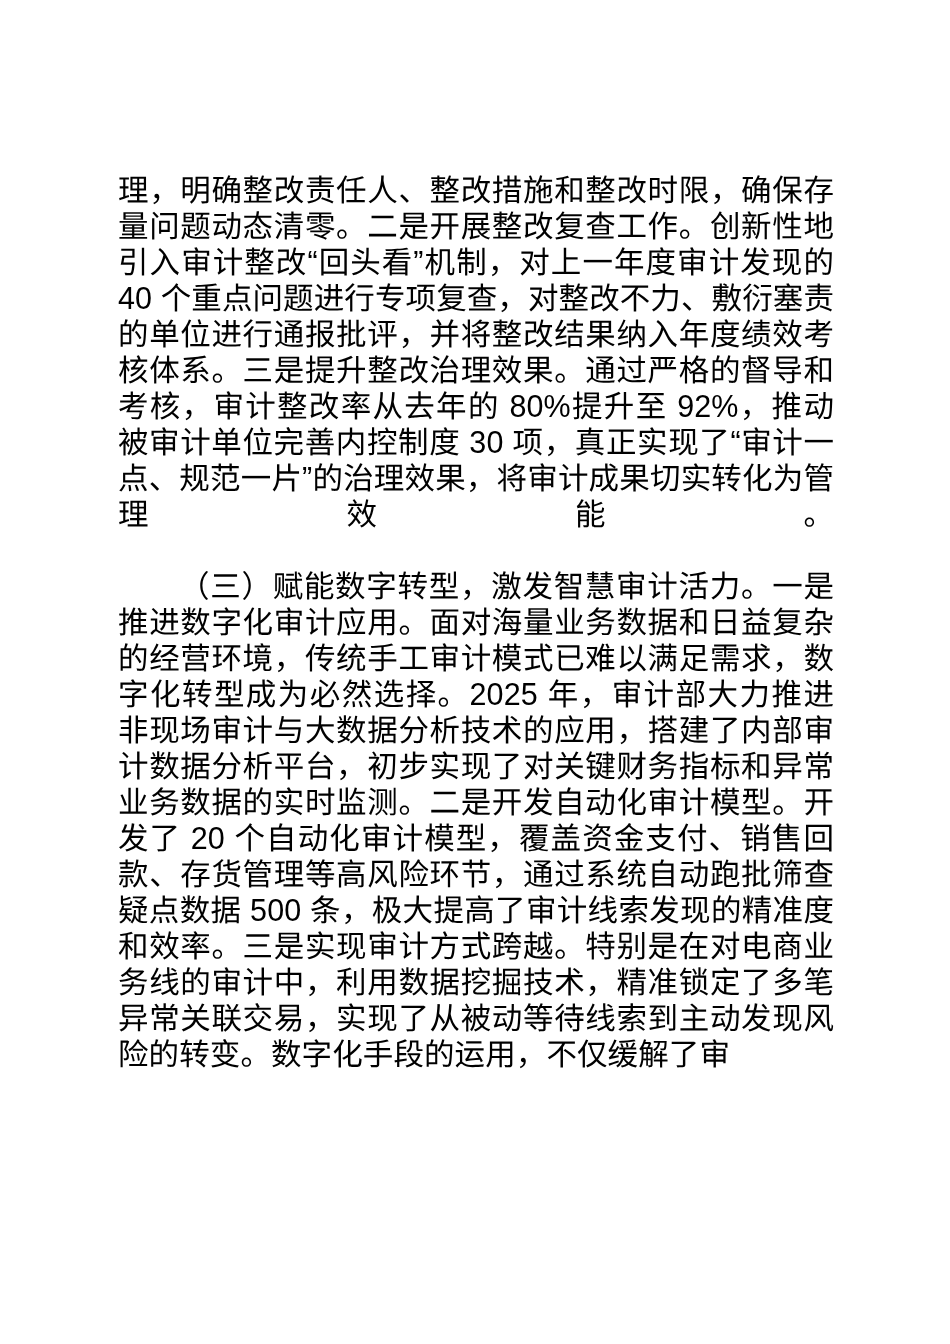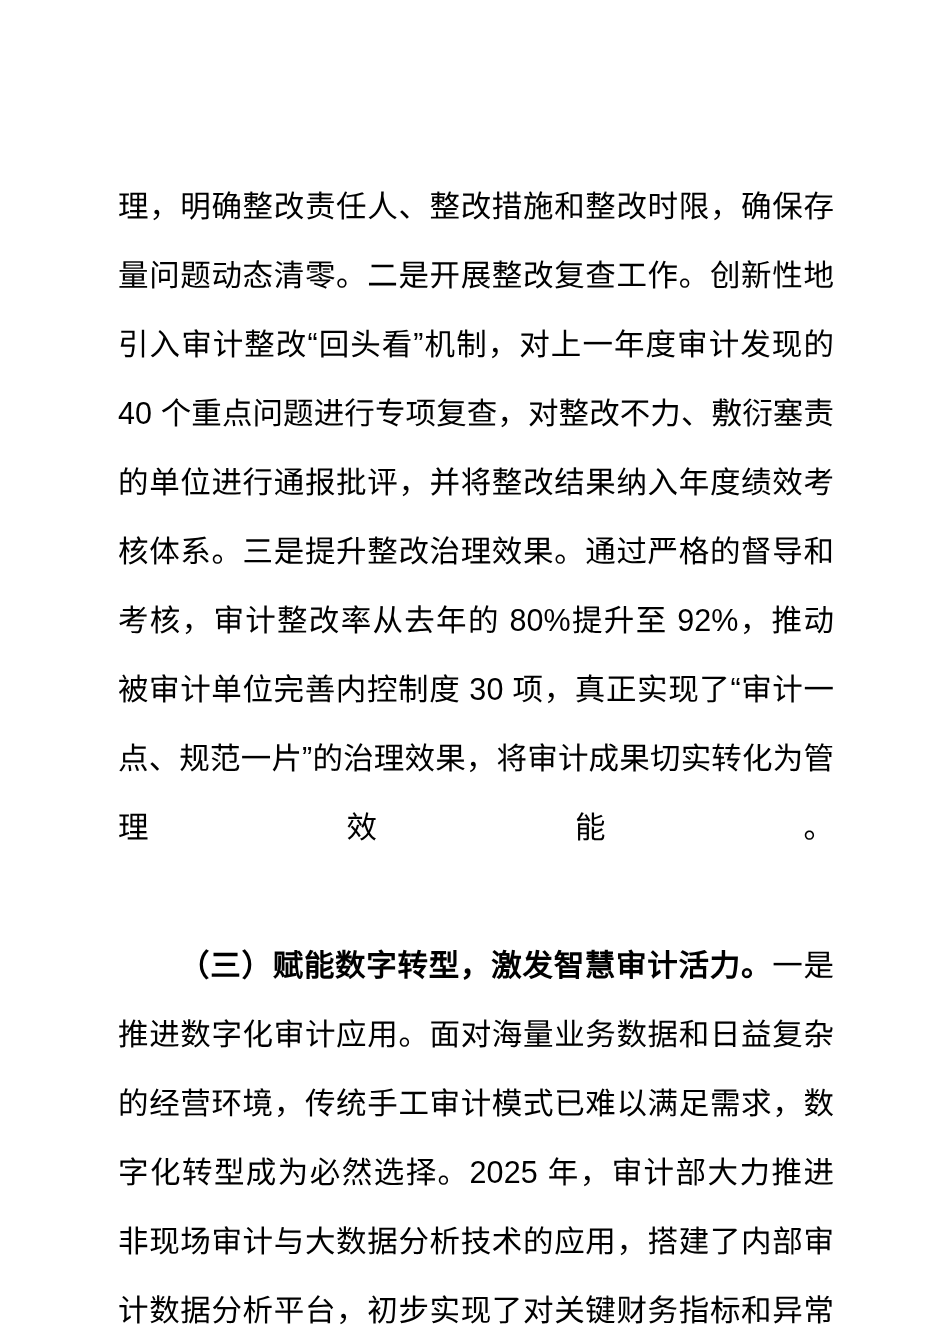--- a/index.html
+++ b/index.html
@@ -21,36 +21,36 @@
     position: absolute;
     left: 118px;
     top: 172px;
     width: 716px;
   }
   .para {
     margin: 0;
     padding: 0;
     font-family: "Liberation Sans", "DejaVu Sans", sans-serif;
     font-size: 30.5px;
-    line-height: 69px;
+    line-height: 36px;
     color: #000000;
     text-align: justify;
     text-justify: inter-ideograph;
     letter-spacing: 0.1px;
     word-break: break-all;
     white-space: normal;
   }
   .para + .para {
     margin-top: 0;
   }
   .indent {
     text-indent: 2em;
   }
   .bold-lead {
-    font-weight: bold;
+    font-weight: normal;
   }
   
   .para::after {
     content: "";
     display: inline-block;
     width: 100%;
   }
   .no-stretch::after {
     content: none;
   }

